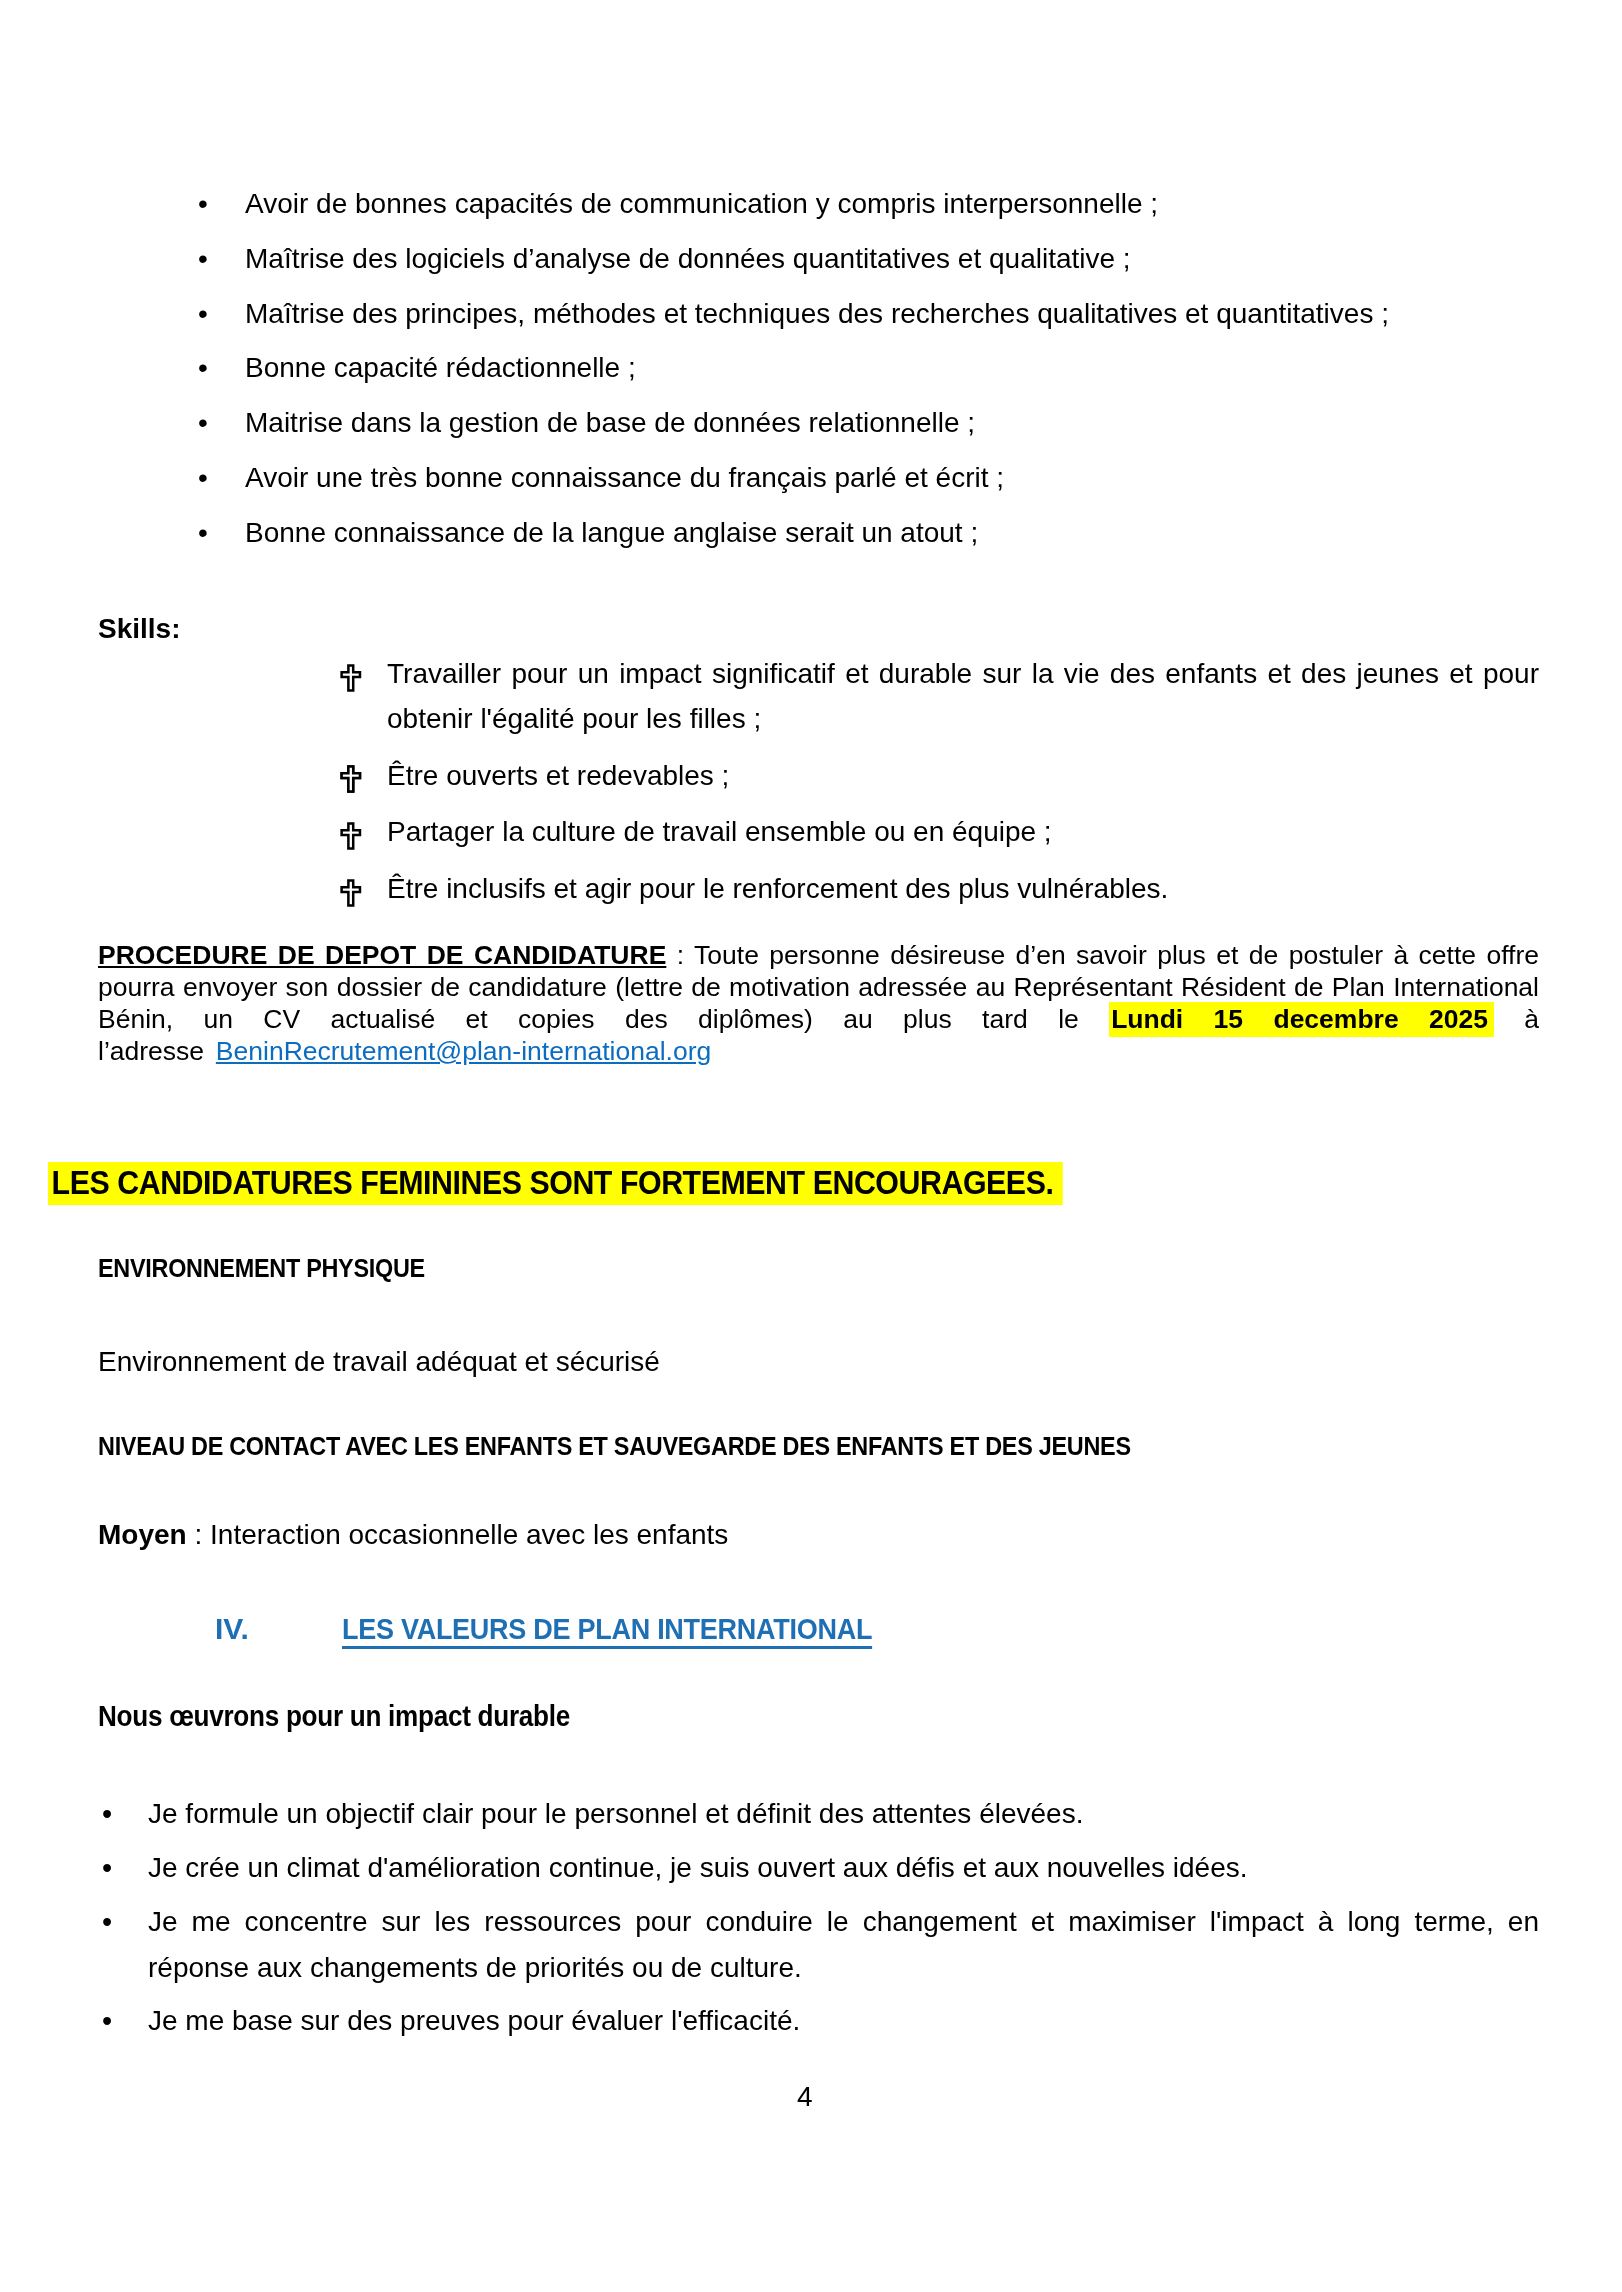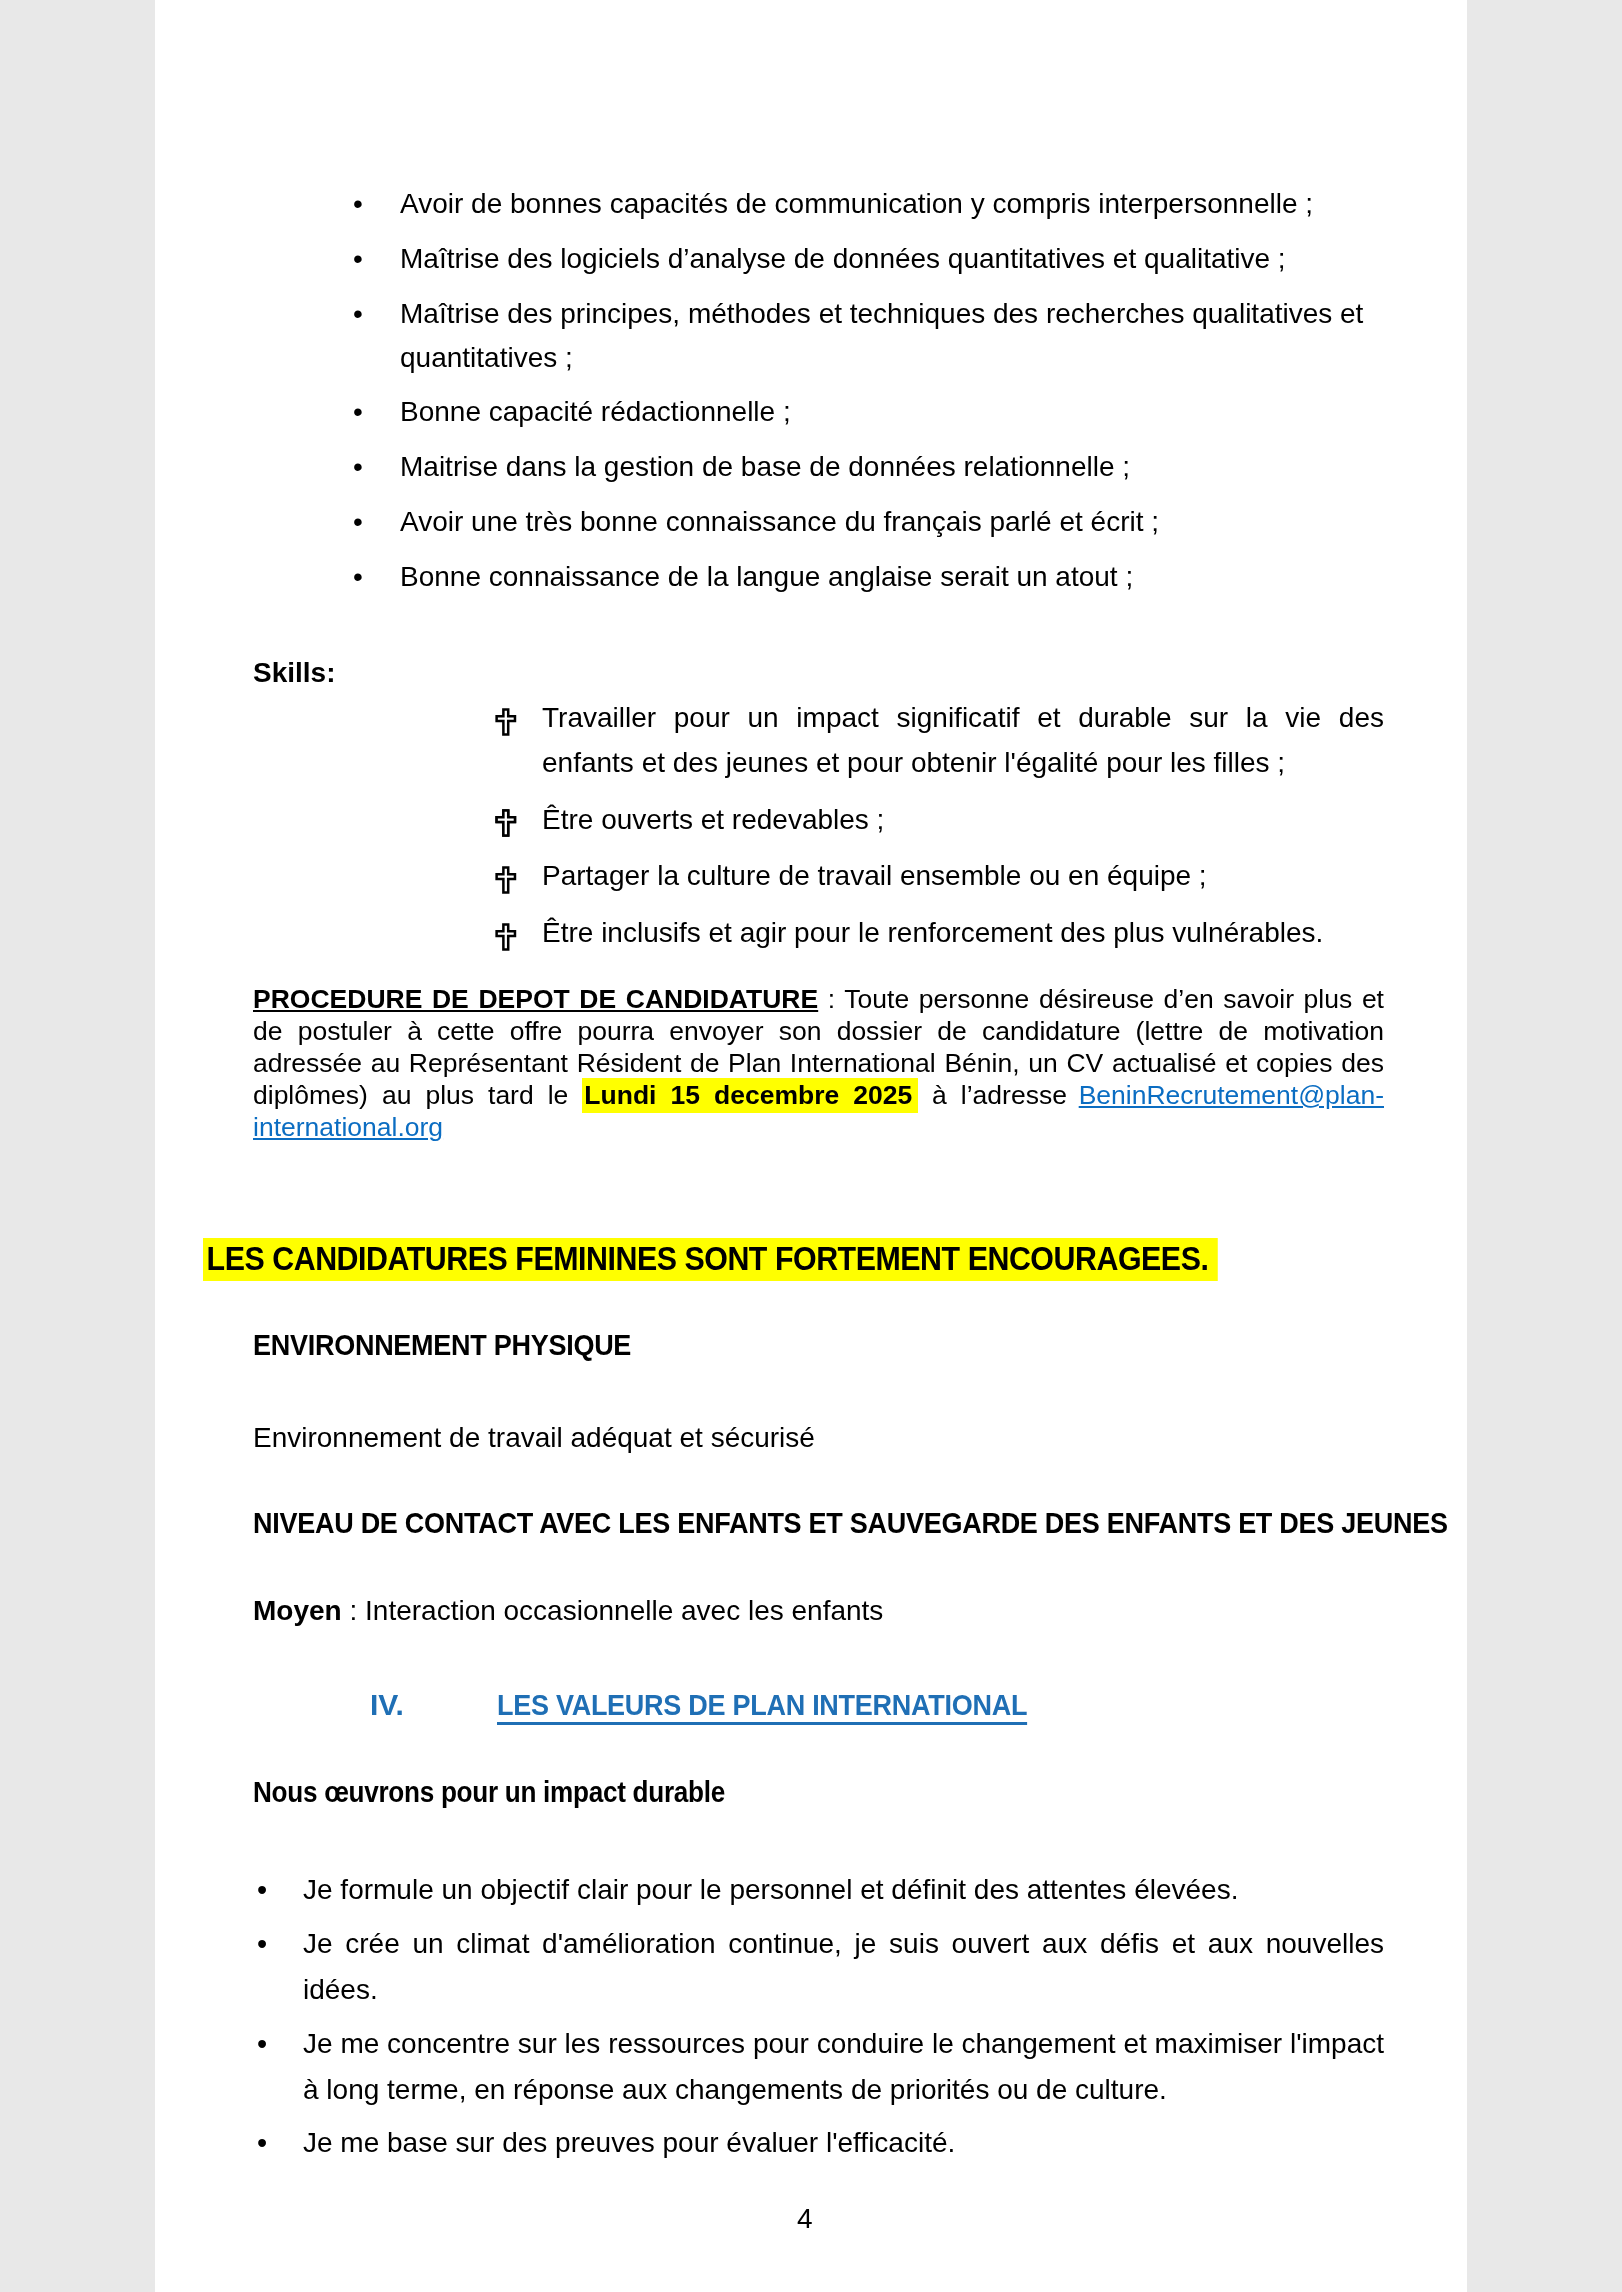--- a/index.html
+++ b/index.html
@@ -1,18 +1,18 @@
 <!DOCTYPE html>
 <html style="--highlight: #ffff00; --link: #0b6dc2; --blue: #1f6fb5;"><head>
 <meta charset="utf-8">
 <style>
   html,body{margin:0;padding:0;background:#e8e8e8;}
   .page{
     position:relative;
-    width:1312px;height:2293px;
+    width:1622px;height:2293px;
     margin:0 auto;
     background:#ffffff;
     box-sizing:border-box;
     padding:182px 83px 0 98px;
     font-family:"Liberation Sans","DejaVu Sans",sans-serif;
     font-size:28px;color:#000;
     overflow:hidden;
   }
   :root{
     --highlight:#ffff00;
@@ -71,21 +71,21 @@
     font-weight:bold;font-size:33px;letter-spacing:-0.5px;
     transform:scaleX(0.92);transform-origin:0 50%;
     padding:1px 9.8px 2.9px 3.9px;
   }
 
   .cond{
     display:inline-block;font-weight:bold;
     transform:scaleX(0.9);transform-origin:0 50%;
     letter-spacing:-0.3px;white-space:nowrap;
   }
-  .sec-heading{margin-top:45px;font-size:30px;line-height:37px;}
+  .sec-heading{margin-top:45px;font-size:26px;line-height:37px;}
   .env-text{margin-top:53px;line-height:43px;}
   .moyen{margin-top:48px;line-height:43px;}
   .moyen b{font-weight:bold;}
 
   
   .values-heading{
     margin-top:53px;padding-left:117px;
     color:var(--blue);font-size:30px;line-height:39px;font-weight:bold;
   }
   .values-heading .num{display:inline-block;width:127px;letter-spacing:0;}

